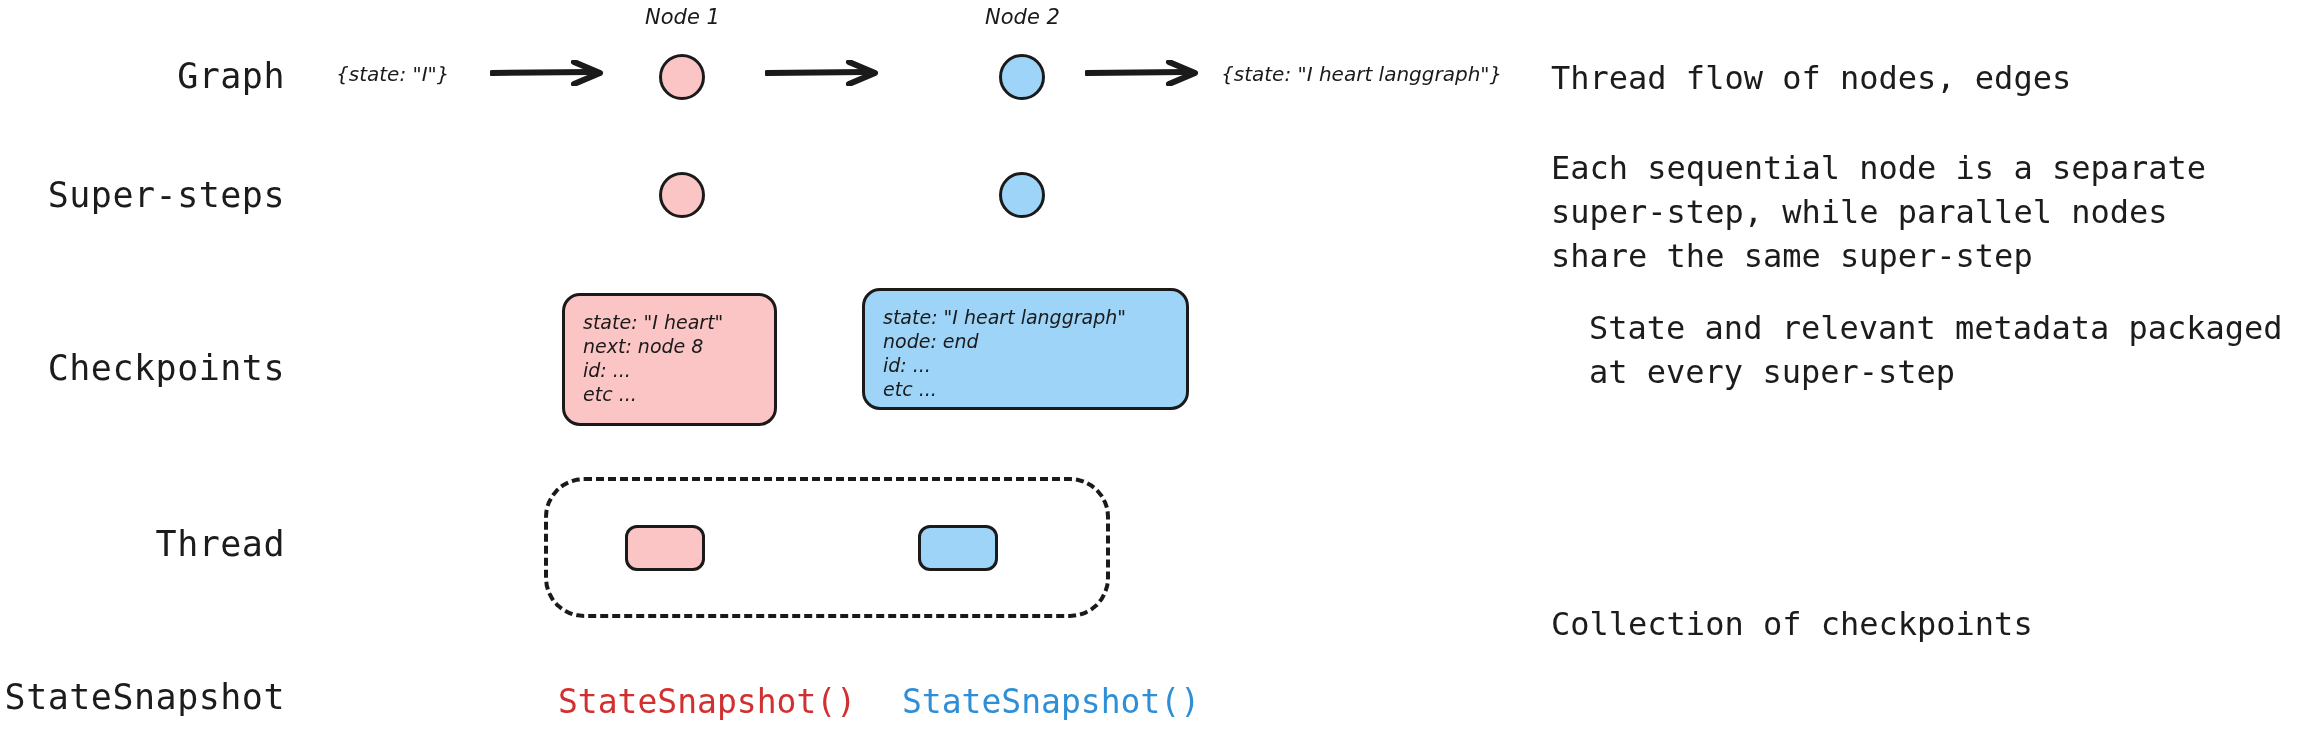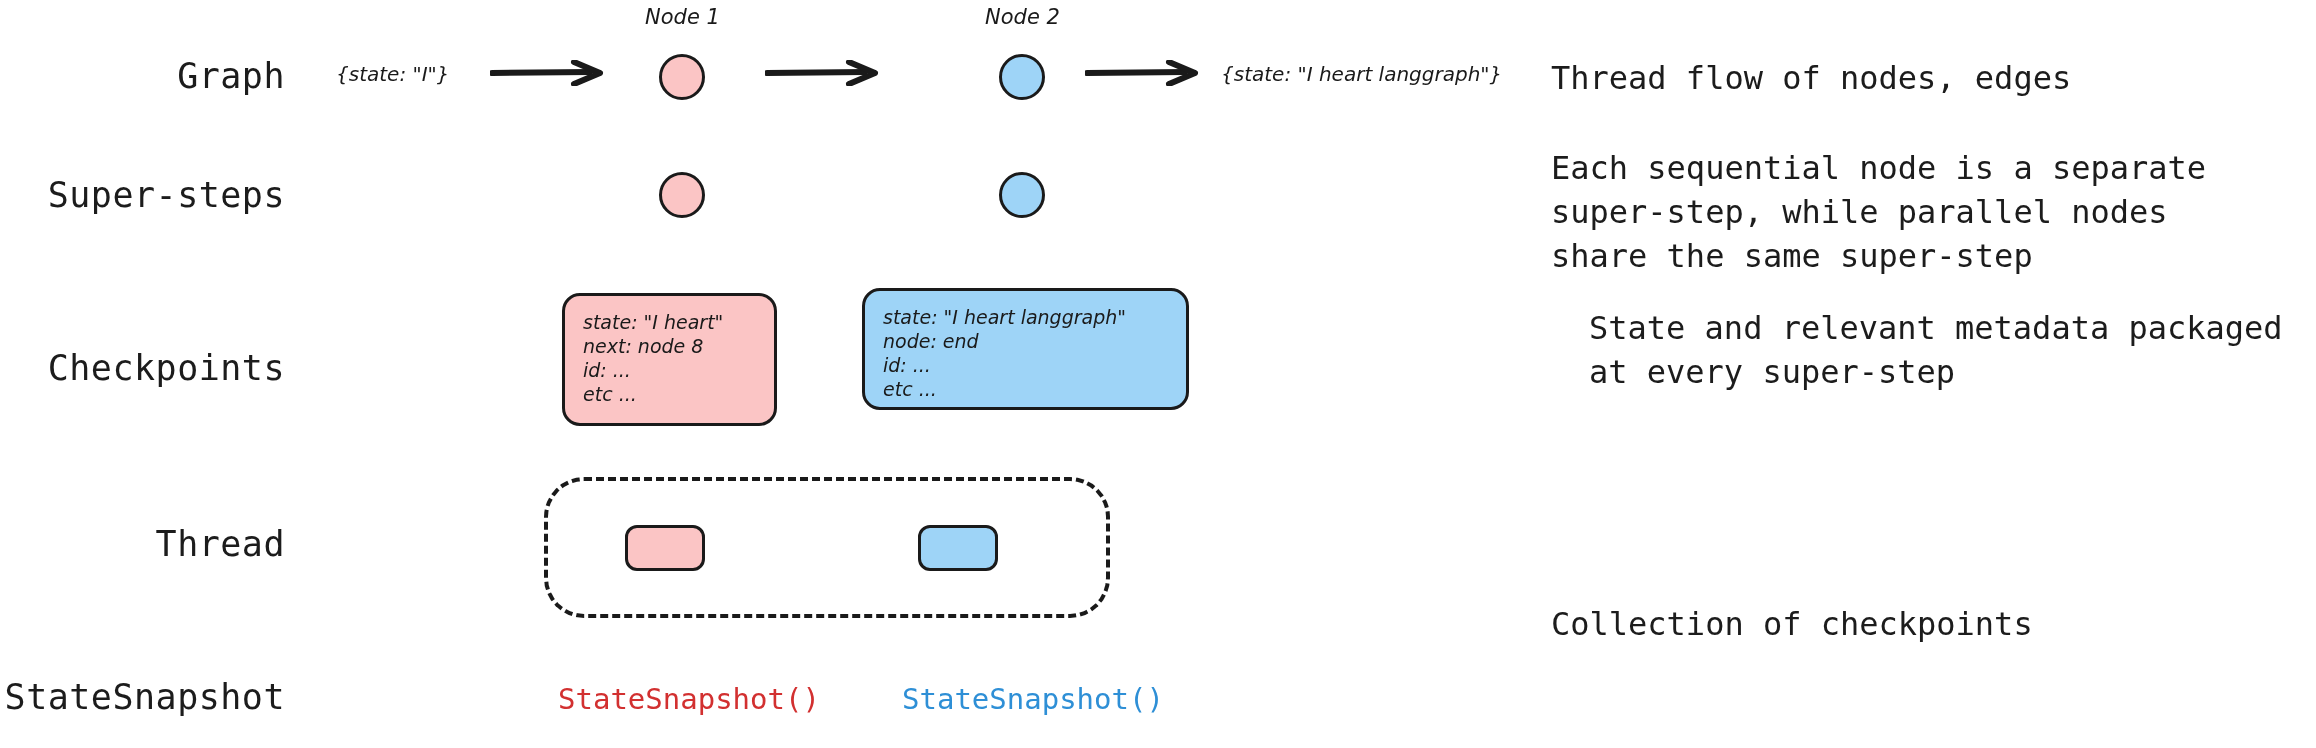--- a/index.html
+++ b/index.html
@@ -105,21 +105,21 @@
 
   
   .arrow {
     position: absolute;
   }
 
   
   .snap {
     position: absolute;
     font-family: "DejaVu Sans Mono", monospace;
-    font-size: 29px;
+    font-size: 33px;
     white-space: nowrap;
     letter-spacing: 0px;
   }
 </style>
 </head>
 <body>
 
 <div id="canvas">
 
   <div class="row-label" style="top:56px;">Graph</div>

